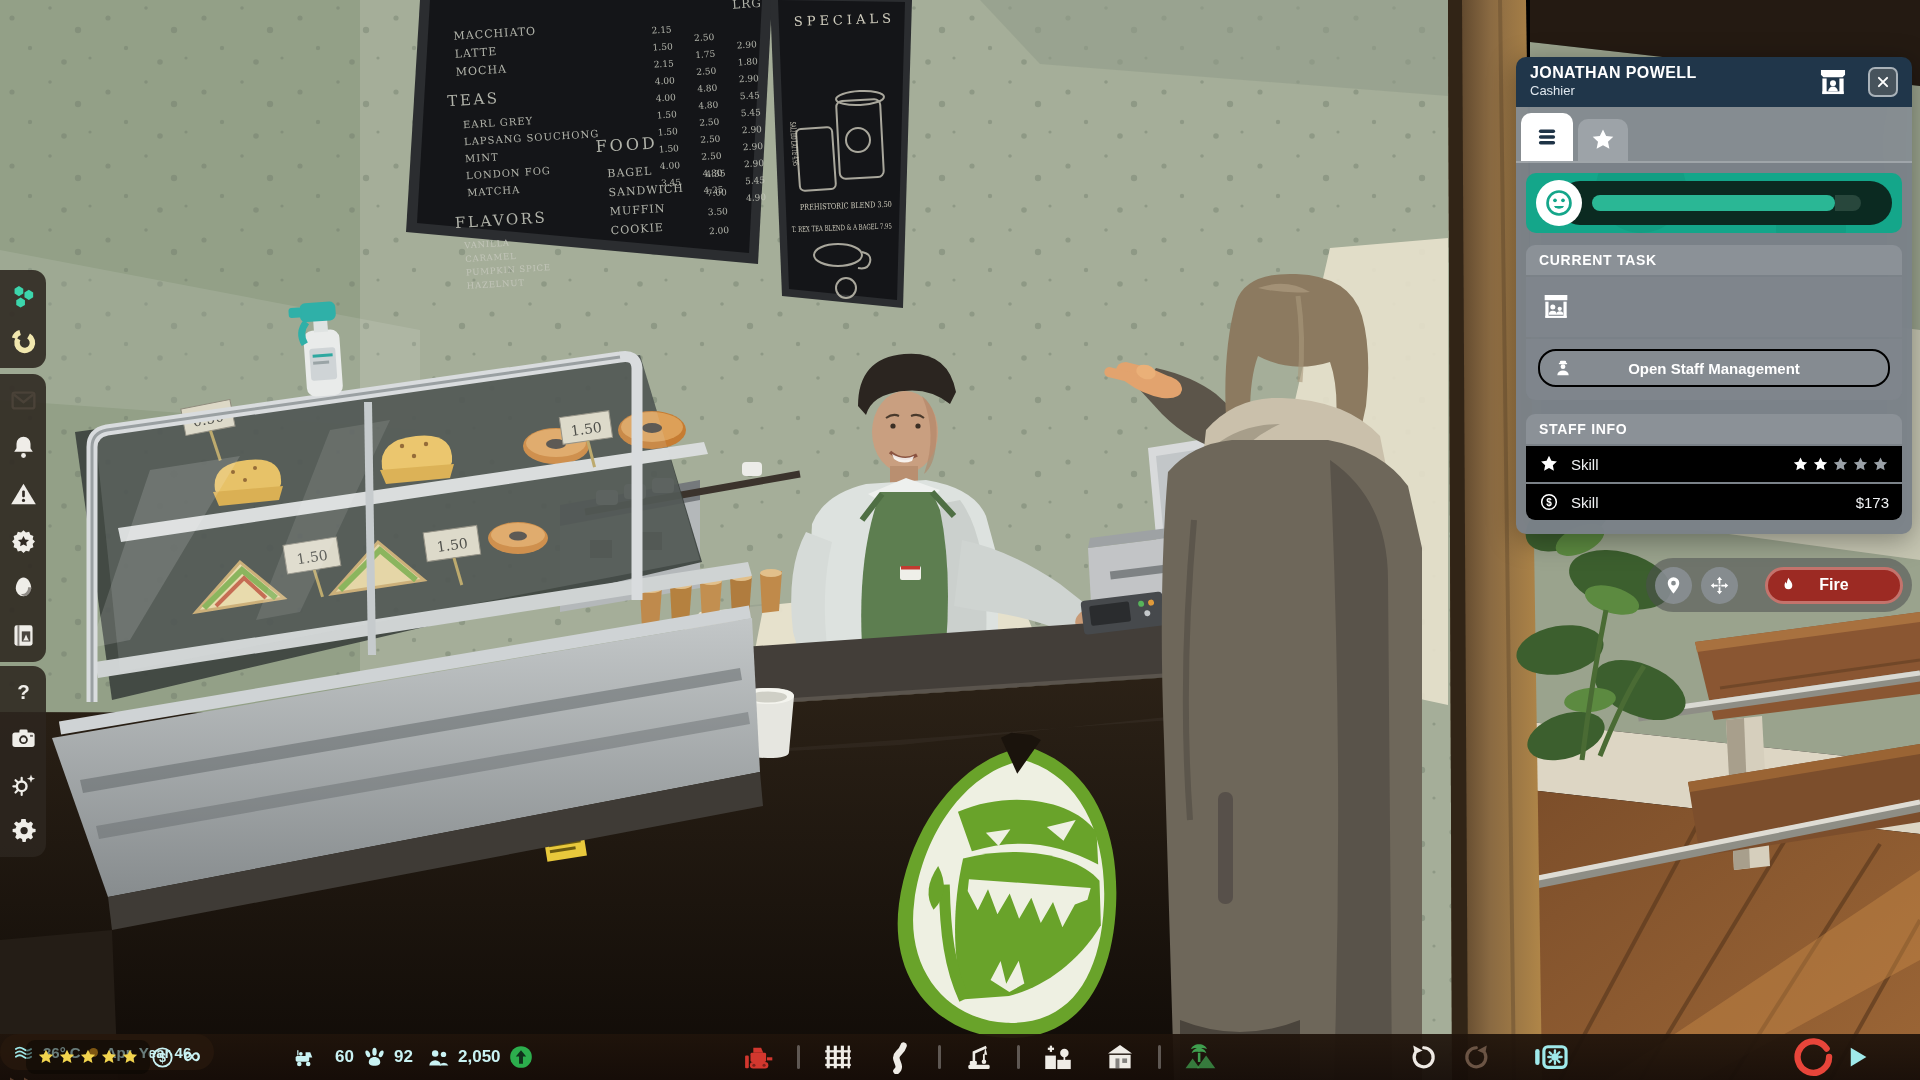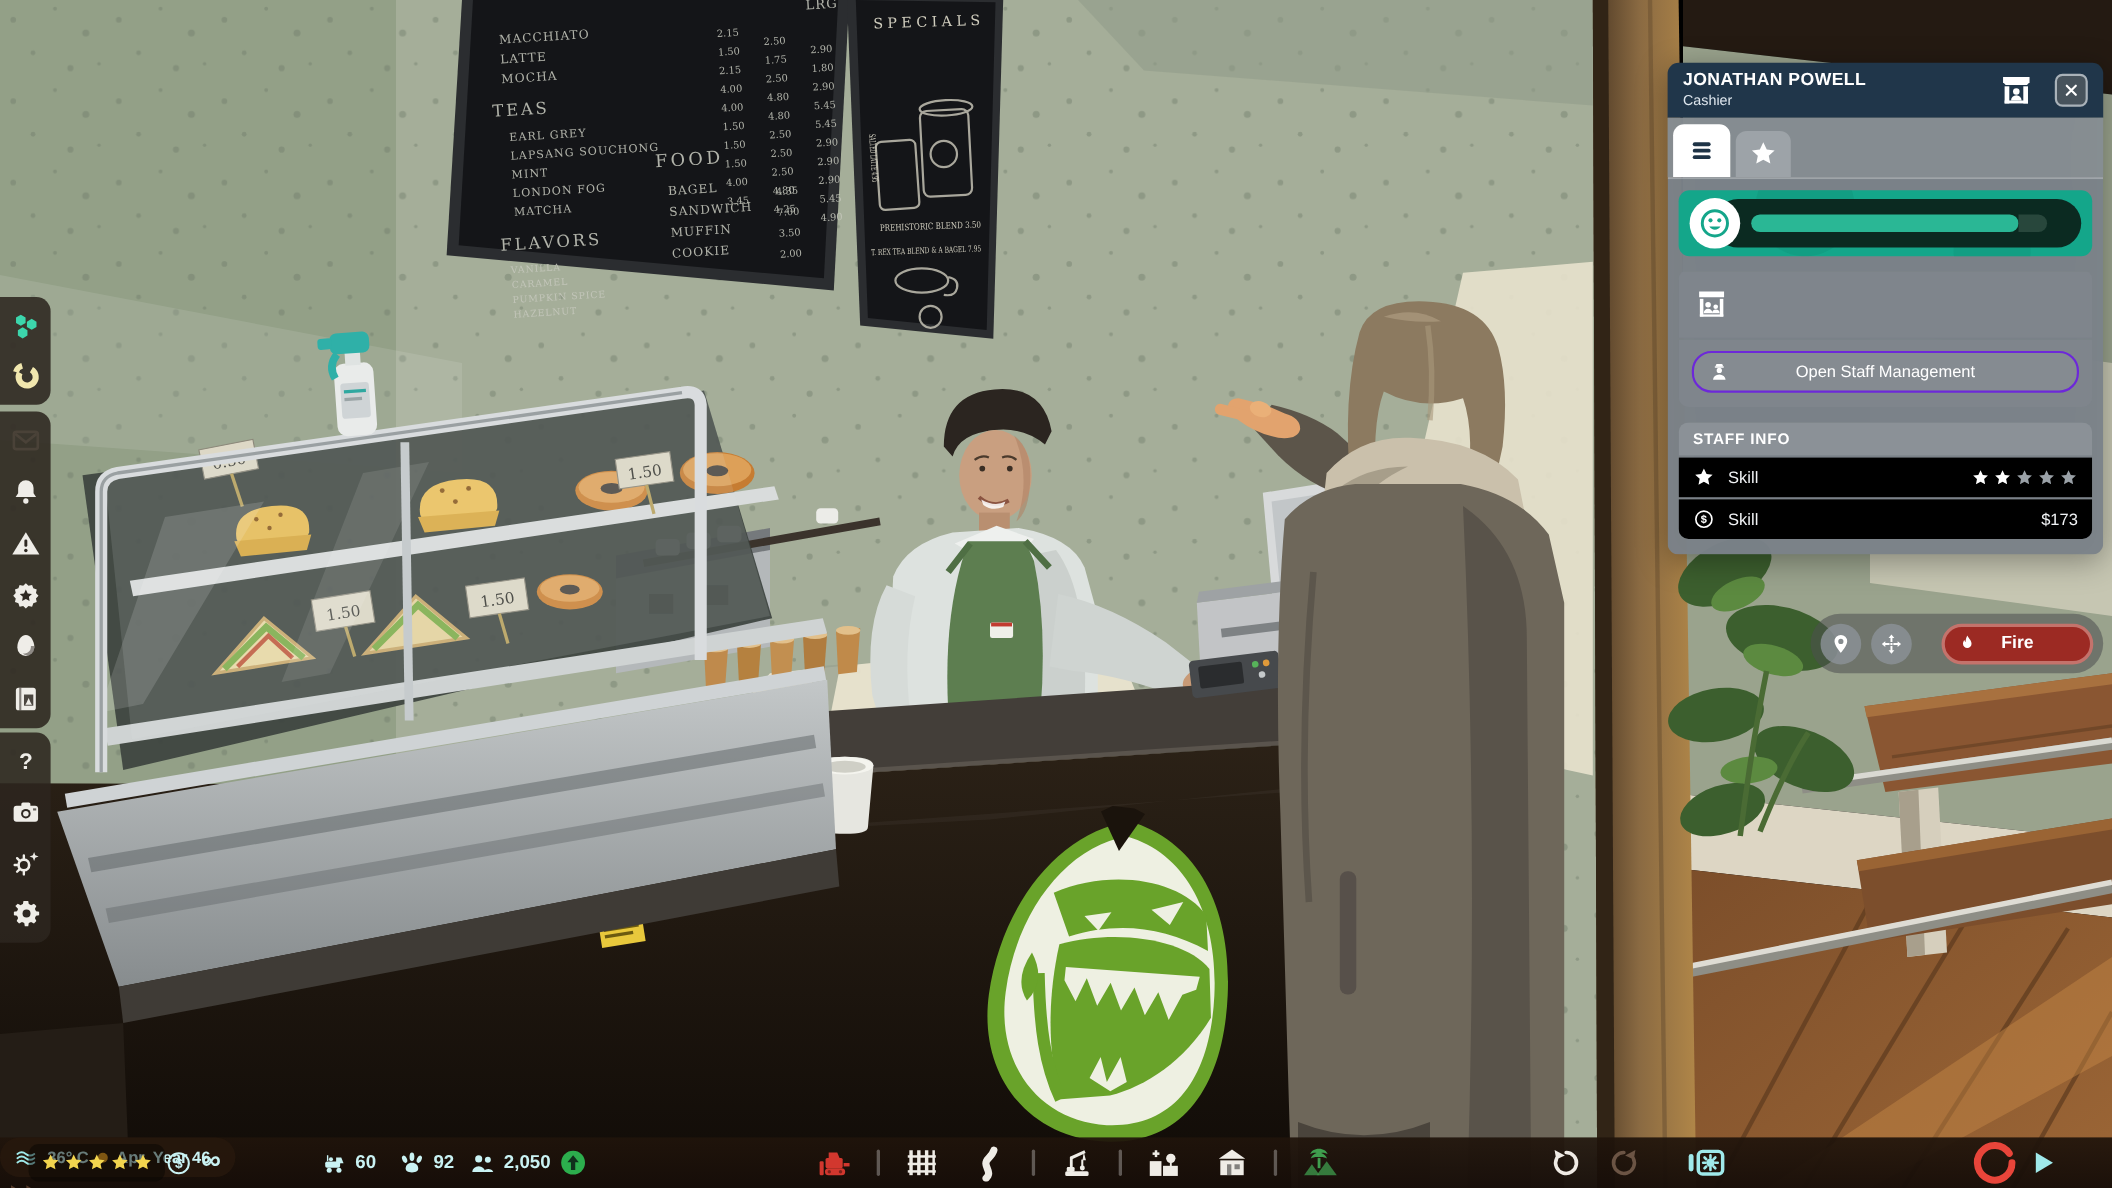--- a/index.html
+++ b/index.html
@@ -52,23 +52,23 @@
   #mood-fill{position:absolute;left:0;top:0;height:100%;background:#2ab795;border-radius:8px;}
   #mood-recent{position:absolute;top:0;height:100%;background:#28473c;border-radius:0 8px 8px 0;}
   .sec{margin-top:12px;border-radius:9px;overflow:hidden;}
   .sec-h{background:#8b9197;padding:7px 13px;font-size:14px;font-weight:bold;
          color:#fff;letter-spacing:.7px;}
   .task-row{background:#7f858c;margin-top:2px;padding:14px;display:flex;align-items:center;}
   .task-icon{width:32px;height:32px;color:#fff;flex:none;}
   .task-icon svg{width:100%;height:100%;}
   .task-text{flex:1;text-align:right;font-size:15px;color:#f3f5f6;line-height:21px;max-width:300px;margin-left:auto;}
   .btn-row{background:#7f858c;margin-top:2px;padding:10px 12px 13px;}
-  .pill-btn{height:34px;border:2px solid #6d28d9;border-radius:18px;display:flex;
+  .pill-btn{height:34px;border:2px solid #000000;border-radius:18px;display:flex;
             align-items:center;justify-content:center;position:relative;color:#fff;
-            font-weight:normal;font-size:15px;background:rgba(255,255,255,.05);cursor:pointer;}
+            font-weight:bold;font-size:15px;background:rgba(255,255,255,.05);cursor:pointer;}
   .pill-btn .bicon{position:absolute;left:12px;width:22px;height:22px;}
   .pill-btn .bicon svg{width:100%;height:100%;}
   .info-row{background:#000000;margin-top:2px;padding:8px 13px;display:flex;
             align-items:center;font-size:15px;color:#f0f2f4;min-height:20px;}
   .ricon{width:20px;height:20px;color:#fff;margin-right:12px;flex:none;}
   .ricon svg{width:100%;height:100%;}
   .grow{flex:1;}
   .skill-stars{display:flex;gap:3px;}
   .st{width:17px;height:17px;}
   .st svg{width:100%;height:100%;}
@@ -91,21 +91,21 @@
   .bb{position:absolute;top:0;height:46px;display:flex;align-items:center;}
   #bb-stars{left:26px;top:6px;height:34px;background:rgba(8,5,2,.5);border-radius:9px;
             padding:0 11px;gap:3px;}
   .pst{width:18px;height:18px;color:#f2d44e;}
   .pst svg{width:100%;height:100%;}
   .bb-ic{width:25px;height:25px;color:#c9f2f3;}
   .bb-ic svg{width:100%;height:100%;}
   .bb-val{font-size:17px;font-weight:bold;color:#c9f2f3;}
   #bb-money{left:150px;gap:8px;}
   .inf{font-size:25px;font-weight:bold;color:#c9f2f3;margin-top:-4px;letter-spacing:1px;}
-  #bb-stat-0{left:292px;gap:6px;} #bb-stat-1{left:362px;gap:7px;} #bb-stat-2{left:426px;gap:7px;}
+  #bb-stat-0{left:292px;gap:18px;} #bb-stat-1{left:362px;gap:7px;} #bb-stat-2{left:426px;gap:7px;}
   #bb-trend{left:508px;} #bb-trend .bb-ic{color:#2db14f;width:26px;height:26px;}
   #center-tools{left:728px;}
   .tool{width:34px;height:34px;margin:0 14px;color:#efece6;cursor:pointer;}
   .tool svg{width:100%;height:100%;}
   .tdiv{width:3px;height:24px;background:rgba(255,255,255,.3);border-radius:2px;margin:0 7px;}
   .bb-btn{position:absolute;top:8px;width:30px;height:30px;cursor:pointer;}
   .bb-btn svg{width:100%;height:100%;}
   #bb-undo{left:1408px;color:#efeae4;}
   #bb-redo{left:1462px;color:#6b5444;}
   #bb-display{left:1532px;width:38px;height:38px;top:4px;color:#9fe9ea;}
@@ -628,20 +628,21 @@
             </svg></span>
       <div class="mood-track">
         <div class="mood-rail">
           <div id="mood-fill" style="width: 85%;"></div>
           <div id="mood-recent" style="left: 85%; width: 9%;"></div>
         </div>
       </div>
     </div>
 
     <div class="sec">
+      <div class="sec-h">CURRENT TASK</div>
       <div class="task-row">
         <span class="task-icon"><svg viewBox="0 0 24 24" fill="currentColor">
                 <path d="M3.5 3h17v4h-17z"></path>
                 <rect x="4" y="8" width="2.4" height="12"></rect>
                 <rect x="17.6" y="8" width="2.4" height="12"></rect>
                 <circle cx="9.6" cy="12" r="1.9"></circle>
                 <path d="M6.6 17.8a3 3 0 0 1 6 0z"></path>
                 <circle cx="14.8" cy="13.4" r="1.6"></circle>
                 <path d="M12.3 17.8a2.6 2.6 0 0 1 5.2 0z"></path>
                 <rect x="4" y="18.6" width="16" height="1.6"></rect>

